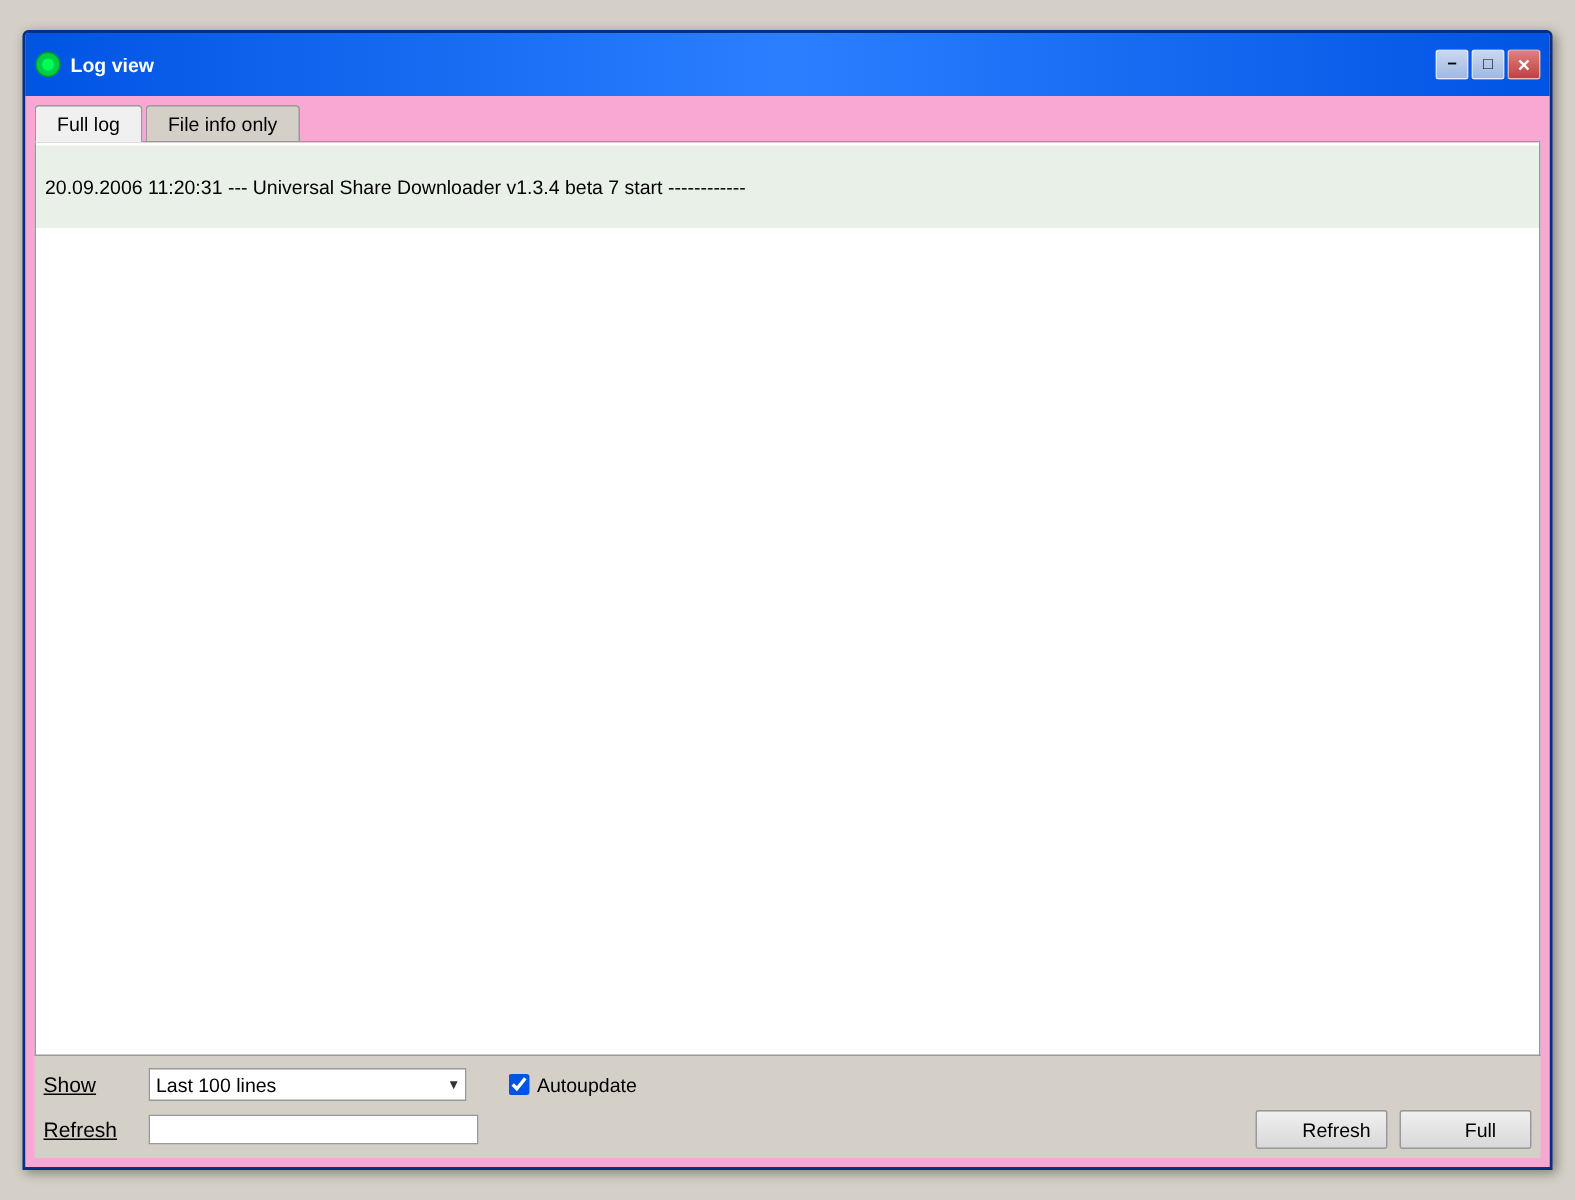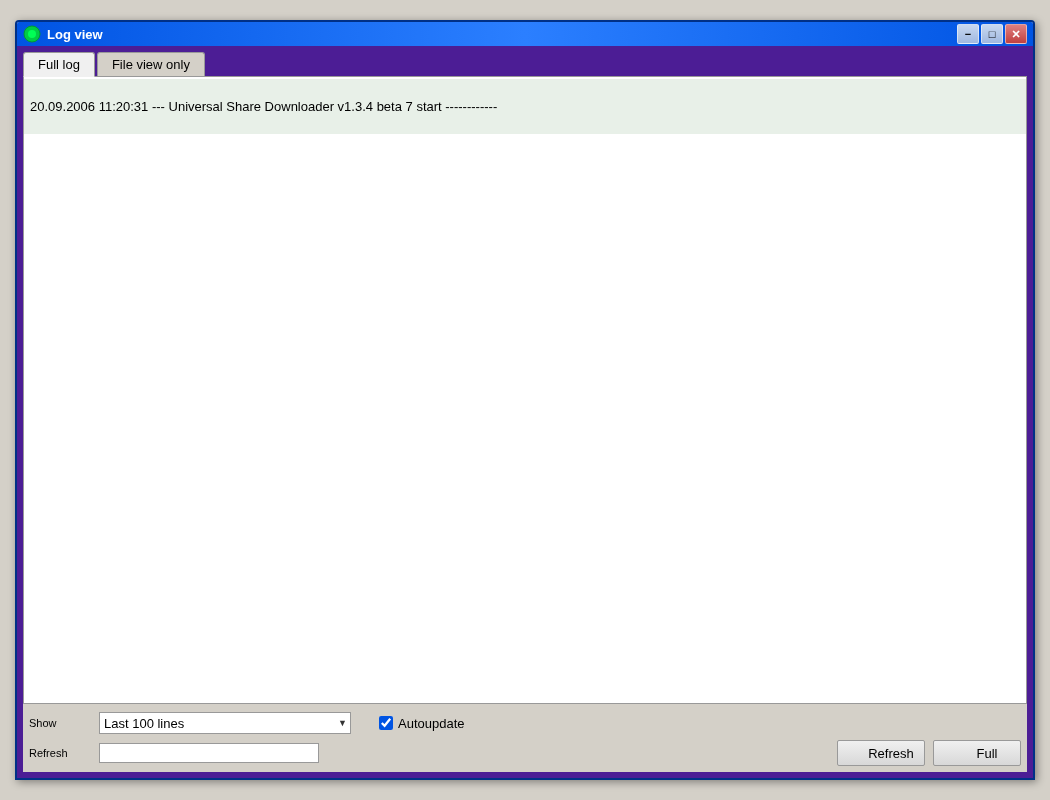--- a/index.html
+++ b/index.html
@@ -25,21 +25,21 @@
       border: 2px solid #003087;
       border-radius: 4px 4px 0 0;
       display: flex;
       flex-direction: column;
       background: #d4d0c8;
       box-shadow: 2px 2px 8px rgba(0,0,0,0.4);
     }
 
     .titlebar {
       background: linear-gradient(to right, #0054e3, #2b7fff, #0054e3);
-      height: 24px;
+      height: 42px;
       display: flex;
       align-items: center;
       padding: 0 6px;
       border-radius: 2px 2px 0 0;
       flex-shrink: 0;
     }
 
     .titlebar-icon {
       width: 18px;
       height: 18px;
@@ -77,21 +77,21 @@
     .titlebar-btn.close-btn {
       background: linear-gradient(to bottom, #e08080, #c04040);
       color: white;
     }
 
     .window-content {
       flex: 1;
       display: flex;
       flex-direction: column;
       padding: 6px 6px 6px 6px;
-      background: #4c1d95;
+      background: #f9a8d4;
     }
 
     .tabs {
       display: flex;
       align-items: flex-end;
       border-bottom: 1px solid #999;
       margin-bottom: 0;
     }
 
     .tab {
@@ -139,26 +139,27 @@
     }
 
     .bottom-row {
       display: flex;
       align-items: center;
       margin-bottom: 6px;
     }
 
     .bottom-label {
       width: 70px;
-      font-size: 11px;
-      color: #000;
+      font-size: 14px;
+      color: #000;
+      text-decoration: underline;
     }
 
     .show-select {
-      width: 252px;
+      width: 212px;
       height: 22px;
       font-size: 13px;
       border: 1px solid #999;
       background: white;
       padding: 1px 4px;
       appearance: none;
       -webkit-appearance: none;
       cursor: pointer;
       position: relative;
     }
@@ -252,21 +253,21 @@
       <div class="titlebar-btn close-btn">✕</div>
     </div>
   </div>
 
   <div class="window-content">
     <div class="tabs">
       <div class="tab active">
         <span>Full log</span>
       </div>
       <div class="tab">
-        <span>File view only</span>
+        <span>File info only</span>
       </div>
     </div>
 
     <div class="log-area">
       <div class="log-entry highlighted">
         <span>20.09.2006 11:20:31 --- Universal Share Downloader v1.3.4 beta 7 start ------------</span>
       </div>
     </div>
 
     <div class="bottom-bar">

